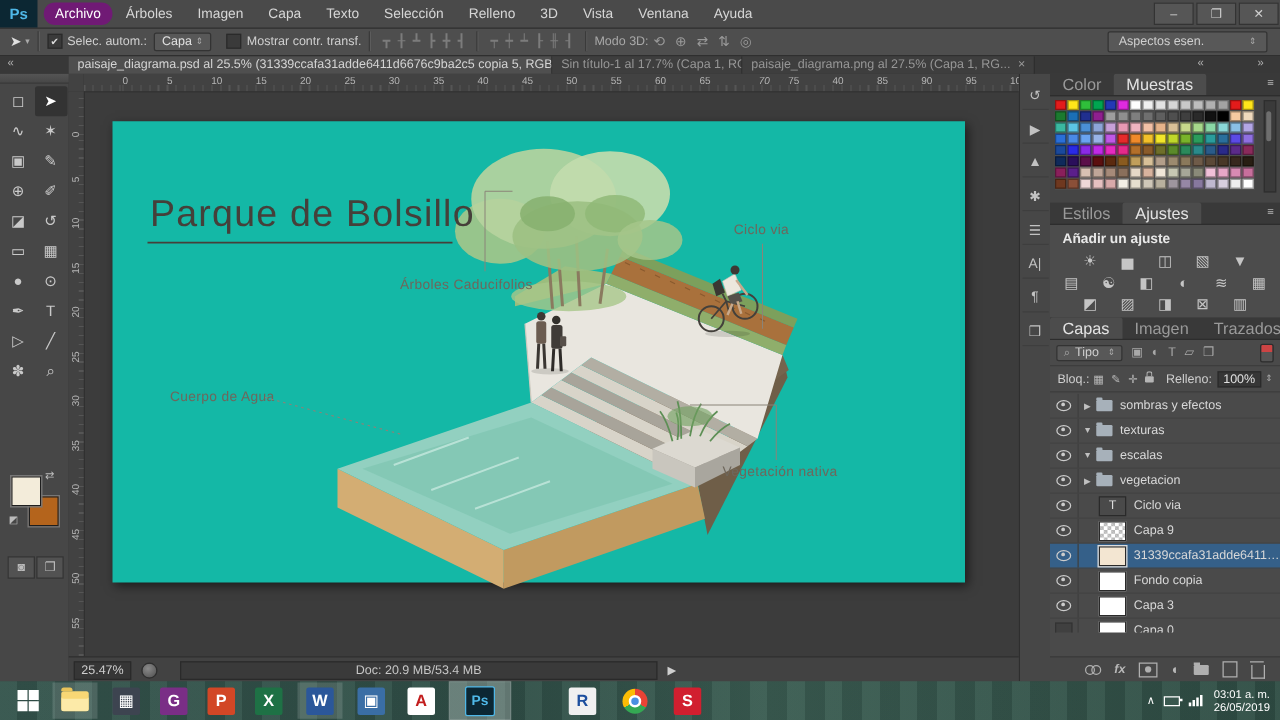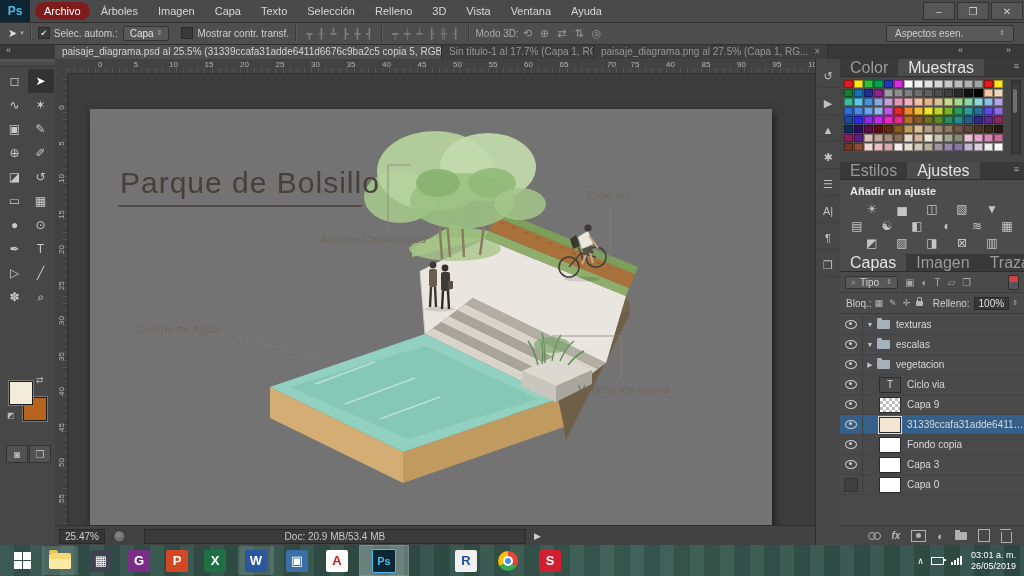--- a/index.html
+++ b/index.html
@@ -2,21 +2,21 @@
 <html><head>
 <meta charset="utf-8">
 <style>
   html,body{margin:0;padding:0;width:1024px;height:576px;overflow:hidden;
     font-family:"Liberation Sans","DejaVu Sans",sans-serif;background:#3c3c3c;
     -webkit-font-smoothing:antialiased;}
   
   #menubar{position:absolute;left:0;top:0;width:1024px;height:22px;background:#4a4a4a;border-bottom:1px solid #2f2f2f;display:flex;align-items:center;z-index:30;}
   #ps-logo{width:30px;height:22px;background:#0c2733;color:#4fb8e8;font-weight:bold;font-size:12px;display:flex;align-items:center;justify-content:center;}
   .menu-item{color:#d6d6d6;font-size:11px;padding:3px 9px;margin:0 1px;cursor:default;}
-  .menu-item.active{background:#7f1d1d;color:#ffffff;border-radius:9px;}
+  .menu-item.active{background:#701a75;color:#ffffff;border-radius:9px;}
   #win-buttons{margin-left:auto;display:flex;height:22px;}
   .win-btn{width:30px;height:16px;color:#cfcfcf;font-size:10px;display:flex;align-items:center;justify-content:center;background:#565656;border:1px solid #333;margin:2px 1px;}
   
   #optionsbar{position:absolute;left:0;top:22px;width:1024px;height:22px;background:#4e4e4e;border-bottom:1px solid #2f2f2f;display:flex;align-items:center;font-size:10px;color:#cfcfcf;z-index:29;}
   .ob-sep{width:1px;height:16px;background:#3a3a3a;border-right:1px solid #5c5c5c;margin:0 6px;}
   .ob-toolicon{margin-left:8px;color:#e0e0e0;font-size:11px;}
   .ob-dd-arrow{font-size:7px;color:#aaa;margin-left:3px;}
   .checkbox{width:10px;height:10px;background:#3a3a3a;border:1px solid #2a2a2a;display:inline-flex;align-items:center;justify-content:center;color:#ddd;font-size:8px;margin-right:4px;}
   .dropdown{background:#585858;border:1px solid #333;border-radius:2px;padding:1px 6px;display:inline-flex;align-items:center;margin-left:5px;color:#e2e2e2;}
   .dim-icon{color:#7c7c7c;font-size:10px;margin:0 3px;font-family:"DejaVu Sans Mono",monospace;}
@@ -42,34 +42,34 @@
   .dock-bottom-icon{position:absolute;width:20px;height:16px;border:1px solid #333;background:#525252;color:#bbb;font-size:10px;display:flex;align-items:center;justify-content:center;}
   
   #ruler-corner{position:absolute;left:55px;top:59px;width:12px;height:14px;background:#424242;border-right:1px solid #303030;border-bottom:1px solid #303030;z-index:21;}
   #hruler{position:absolute;left:67px;top:59px;width:748px;height:14px;background:#424242;border-bottom:1px solid #303030;overflow:hidden;z-index:21;
     background-image:repeating-linear-gradient(90deg,#555 0 1px,transparent 1px 7.1px);background-position:31px 9px;background-size:100% 5px;background-repeat:repeat-x;}
   .hrule-num{position:absolute;top:1px;font-size:8px;color:#b5b5b5;}
   #vruler{position:absolute;left:55px;top:73px;width:12px;height:452px;background:#424242;border-right:1px solid #303030;overflow:hidden;z-index:21;
     background-image:repeating-linear-gradient(0deg,#555 0 1px,transparent 1px 7.1px);background-position:8px 35px;background-size:5px 100%;background-repeat:repeat-y;}
   .vrule-num{position:absolute;left:0px;font-size:8px;color:#b5b5b5;transform:rotate(-90deg);transform-origin:center;width:12px;text-align:center;}
   #pasteboard{position:absolute;left:67px;top:73px;width:748px;height:452px;background:#3c3c3c;z-index:10;}
-  #document{position:absolute;left:23px;top:36px;width:682px;height:428px;background:#737373;box-shadow:2px 3px 8px rgba(0,0,0,0.55);}
+  #document{position:absolute;left:23px;top:24px;width:682px;height:369px;background:#14b8a6;box-shadow:2px 3px 8px rgba(0,0,0,0.55);}
   
   #statusbar{position:absolute;left:55px;top:525px;width:760px;height:20px;background:#424242;border-top:1px solid #2e2e2e;display:flex;align-items:center;font-size:10px;color:#cfcfcf;z-index:21;}
   #zoom-box{background:#363636;border:1px solid #2a2a2a;padding:1px 5px;margin-left:4px;}
   #drive-icon{width:11px;height:11px;border-radius:50%;background:radial-gradient(circle at 40% 35%,#8a8a8a,#4e4e4e);margin-left:8px;border:1px solid #2e2e2e;}
   #doc-info-box{background:#3a3a3a;border:1px solid #2a2a2a;margin-left:18px;width:380px;text-align:center;padding:1px 0;color:#c6c6c6;}
   #status-arrow{margin-left:8px;color:#cfcfcf;font-size:9px;}
   
   #panelstrip{position:absolute;left:815px;top:59px;width:25px;height:486px;background:#474747;border-left:1px solid #2e2e2e;z-index:20;display:flex;flex-direction:column;align-items:center;padding-top:4px;box-sizing:border-box;}
   .strip-icon{width:21px;height:22px;margin:2px 0;color:#c2c2c2;font-size:11px;display:flex;align-items:center;justify-content:center;border-bottom:1px solid rgba(0,0,0,0.12);}
   
   #rightdock{position:absolute;left:840px;top:59px;width:184px;height:486px;background:#454545;z-index:20;}
   .panel-tabs{height:17px;background:#393939;display:flex;align-items:stretch;border-bottom:1px solid #2d2d2d;}
-  .panel-tab{font-size:16px;color:#9a9a9a;padding:2px 10px;display:flex;align-items:center;}
+  .panel-tab{font-size:13px;color:#9a9a9a;padding:2px 10px;display:flex;align-items:center;}
   .panel-tab.active{background:#4c4c4c;color:#e3e3e3;border-radius:2px 2px 0 0;}
   .panel-menu{margin-left:auto;color:#b5b5b5;font-size:9px;padding:2px 5px;}
   #swatches-panel{position:absolute;left:0;top:0;width:184px;height:103px;}
   #swatch-grid{position:absolute;left:4px;top:21px;width:160px;display:grid;grid-template-columns:repeat(16,10px);grid-auto-rows:9px;background:#4c4c4c;}
   .swatch{width:9px;height:8px;border:0.5px solid rgba(0,0,0,0.35);box-sizing:border-box;}
   #swatch-scroll{position:absolute;right:3px;top:21px;width:8px;height:72px;background:#3a3a3a;border:1px solid #2e2e2e;}
   #swatch-thumb{position:absolute;left:1px;top:8px;width:4px;height:24px;background:#6e6e6e;border-radius:2px;}
   
   #adjust-panel{position:absolute;left:0;top:103px;width:184px;height:92px;background:#4c4c4c;}
   #adjust-heading{font-size:11px;font-weight:bold;color:#e8e8e8;padding:5px 0 2px 10px;}
@@ -623,20 +623,28 @@
       <span class="ic-lock"></span>
       <span style="margin-left:auto;">Relleno:</span>
       <span class="value-box">100%</span>
       <span class="ob-dd-arrow">⇕</span>
     </div>
     <div id="layers-list">
         <div class="layer-row">
           <span class="eye-cell">
             <span class="eye"></span>
           </span>
+          <span class="expand-cell">▶</span>
+          <span class="folder-ic"></span>
+          <span class="layer-name">sombras y efectos</span>
+        </div>
+        <div class="layer-row">
+          <span class="eye-cell">
+            <span class="eye"></span>
+          </span>
           <span class="expand-cell">▼</span>
           <span class="folder-ic"></span>
           <span class="layer-name">texturas</span>
         </div>
         <div class="layer-row">
           <span class="eye-cell">
             <span class="eye"></span>
           </span>
           <span class="expand-cell">▼</span>
           <span class="folder-ic"></span>

